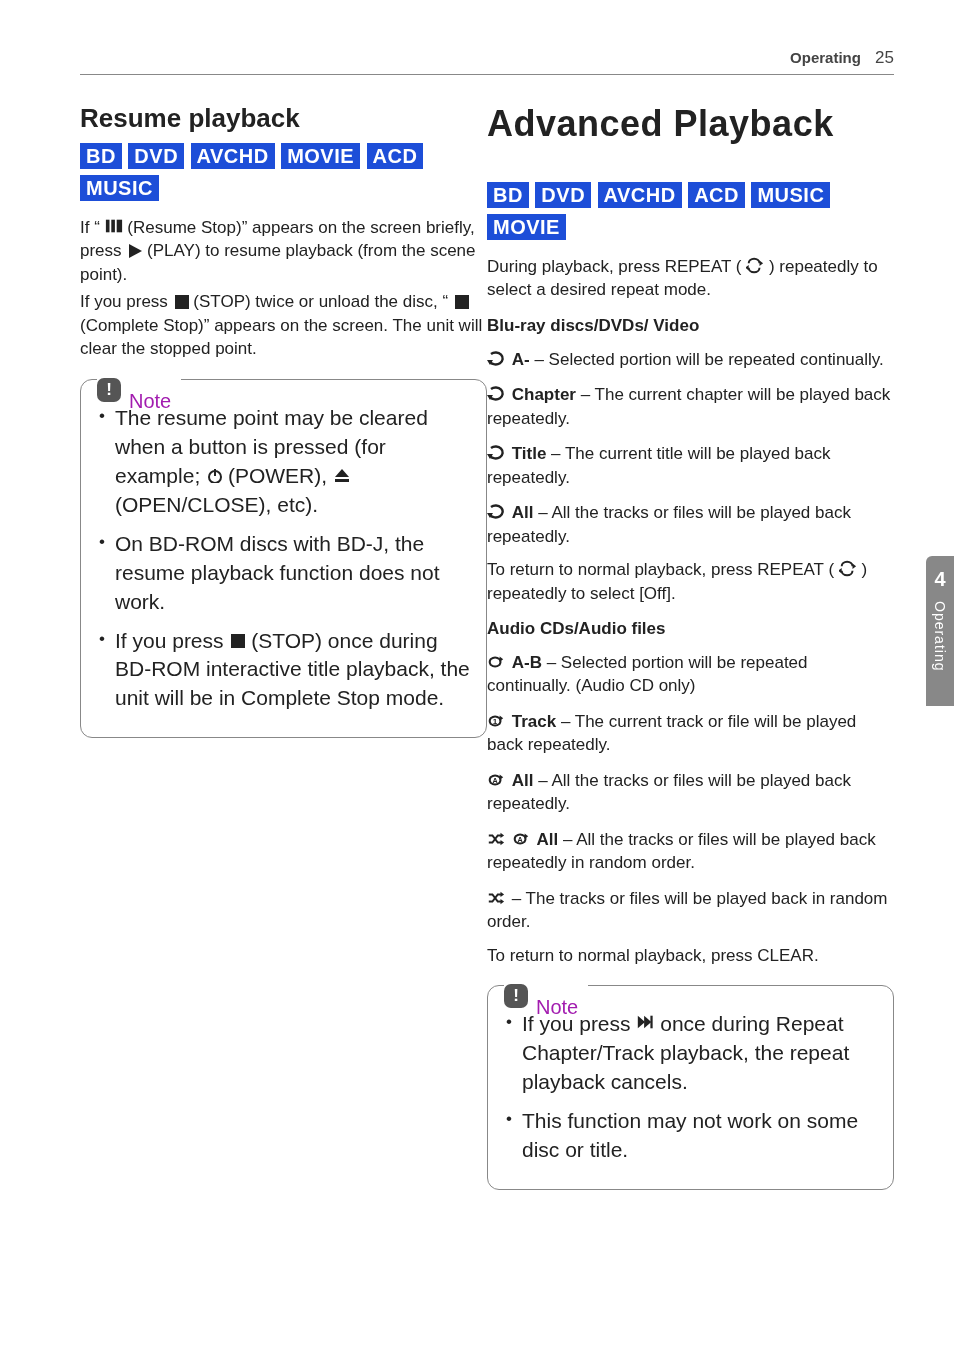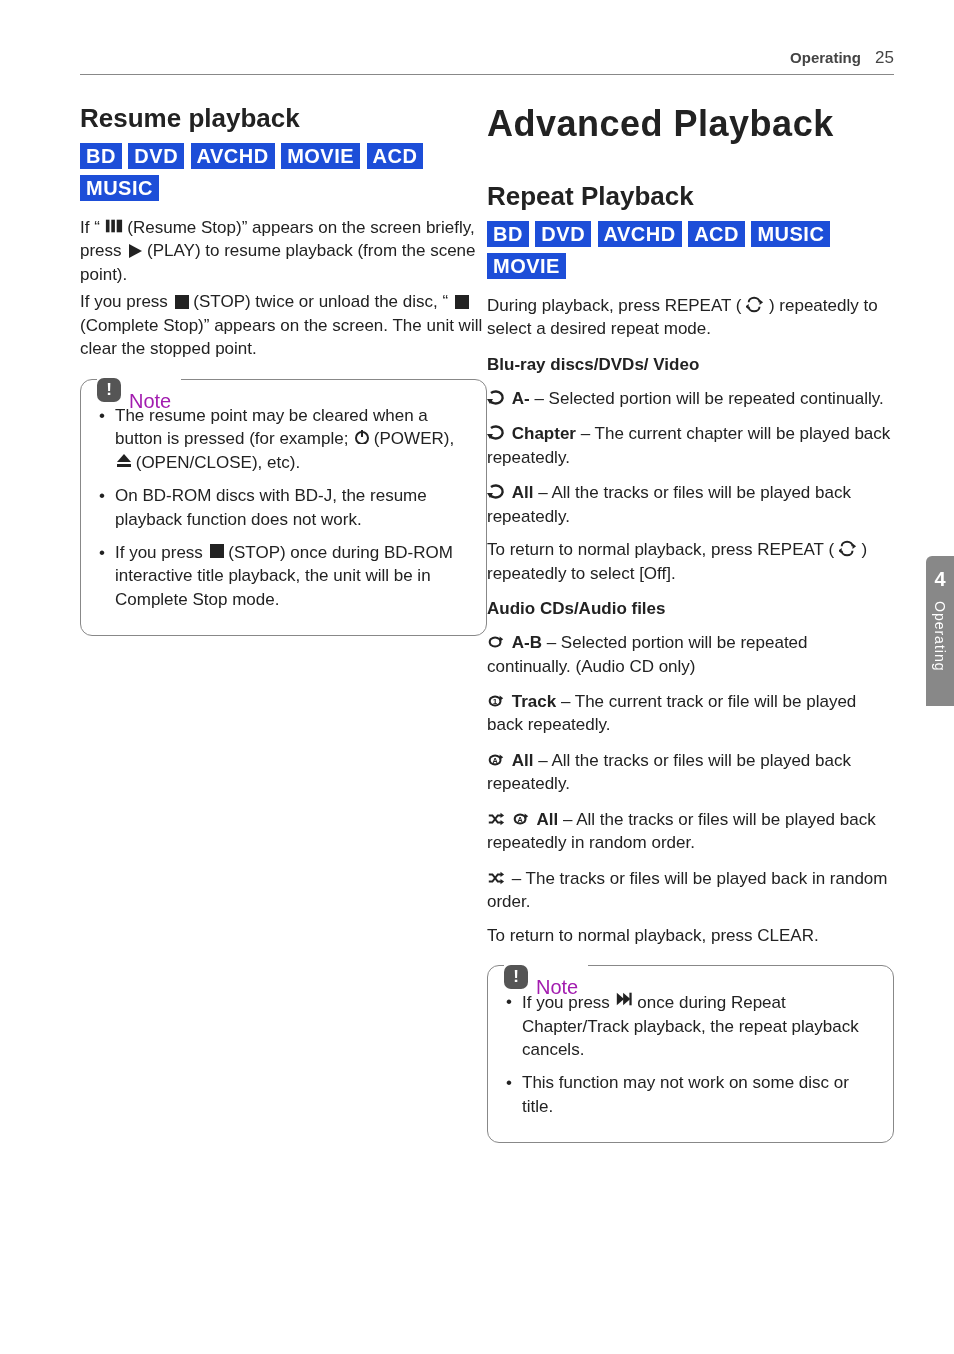--- a/index.html
+++ b/index.html
@@ -55,21 +55,21 @@
     padding: 0 10px 0 0; display: flex; align-items: center; gap: 8px;
   }
   .note-bang {
     width: 24px; height: 24px; border-radius: 7px; background: #555;
     color: #fff; font-weight: 900; font-size: 17px; line-height: 24px;
     text-align: center; display: inline-block;
   }
   .note-label { font-size: 20px; color: #a21caf; margin-top: 22px; }
   ul.note-list { list-style: none; }
   ul.note-list li {
-    font-size: 17px; line-height: 1.38; font-weight: 300;
+    font-size: 21px; line-height: 1.38; font-weight: 300;
     margin-bottom: 10px; padding-left: 16px; position: relative;
   }
   ul.note-list li::before {
     content: "•"; position: absolute; left: 0; top: 0; font-size: 17px;
   }
 
   .strong-line { font-weight: 700; font-size: 17px; margin: 14px 0 8px 0; }
 
   .mode-line { font-size: 17px; line-height: 1.38; font-weight: 300; margin-bottom: 10px; margin-top: 12px; }
   .mode-line .mlabel { font-weight: 700; }
@@ -219,21 +219,20 @@
               </svg>
             <span> (STOP) once during BD-ROM interactive title playback, the unit will be in Complete Stop mode.</span>
           </li>
         </ul>
       </div>
     </div>
 
     <div class="col">
       <h1 class="adv-h">Advanced Playback</h1>
 
-      <h2 class="sub-h">Repeat Playback</h2>
       <div class="badges">
         <span class="badge">BD</span>
         <span class="badge">DVD</span>
         <span class="badge">AVCHD</span>
         <span class="badge">ACD</span>
         <span class="badge">MUSIC</span>
         <br>
         <span class="badge">MOVIE</span>
       </div>
 
@@ -251,20 +250,26 @@
         <svg class="ic" viewBox="0 0 18 18">
             <use href="#i-repeat-arrow"></use>
           </svg>
         <span class="mlabel">A-</span><span> – Selected portion will be repeated continually.</span>
       </p>
       <p class="mode-line">
         <svg class="ic" viewBox="0 0 18 18">
             <use href="#i-repeat-arrow"></use>
           </svg>
         <span class="mlabel">Chapter</span><span> – The current chapter will be played back repeatedly.</span>
+      </p>
+      <p class="mode-line">
+        <svg class="ic" viewBox="0 0 18 18">
+            <use href="#i-repeat-arrow"></use>
+          </svg>
+        <span class="mlabel">Title</span><span> – The current title will be played back repeatedly.</span>
       </p>
       <p class="mode-line">
         <svg class="ic" viewBox="0 0 18 18">
             <use href="#i-repeat-arrow"></use>
           </svg>
         <span class="mlabel">All</span><span> – All the tracks or files will be played back repeatedly.</span>
       </p>
 
       <p class="body" style="margin-top:8px;margin-bottom:10px">
         <span>To return to normal playback, press REPEAT (</span>

